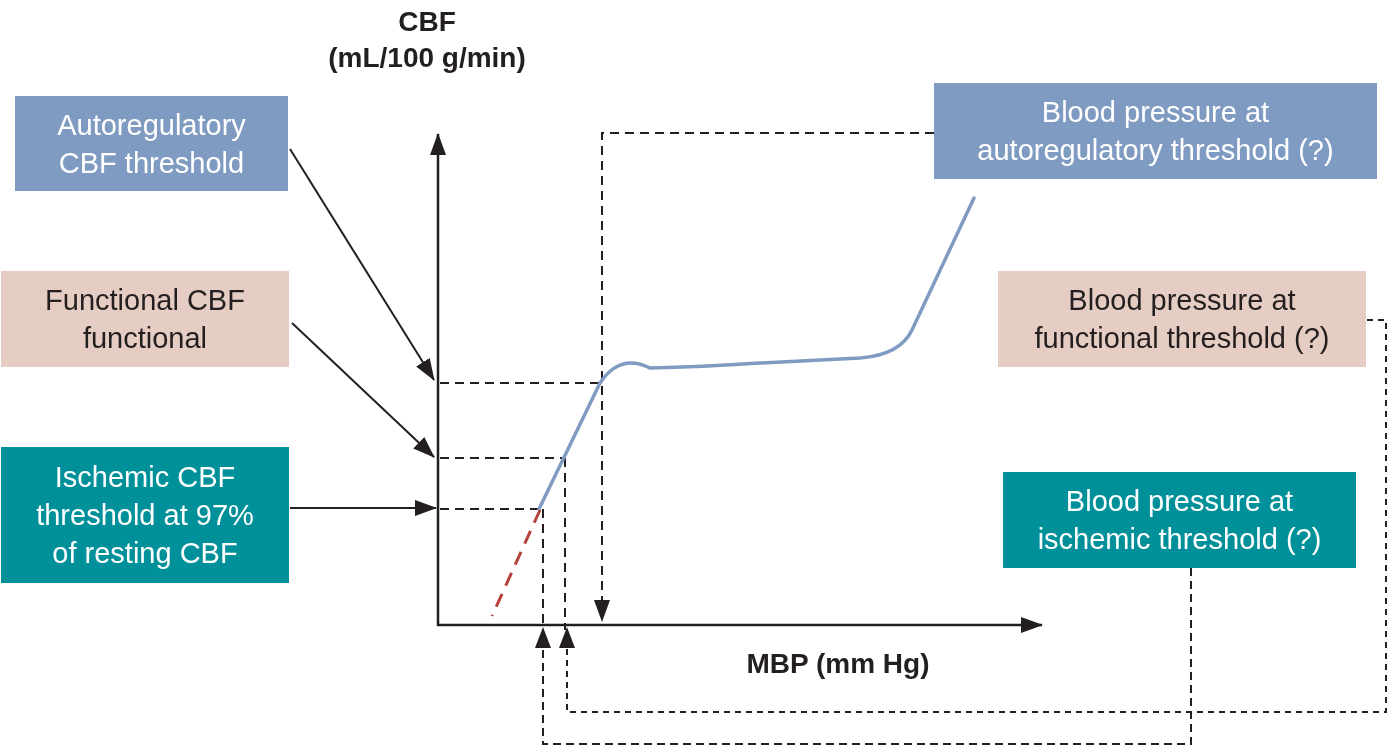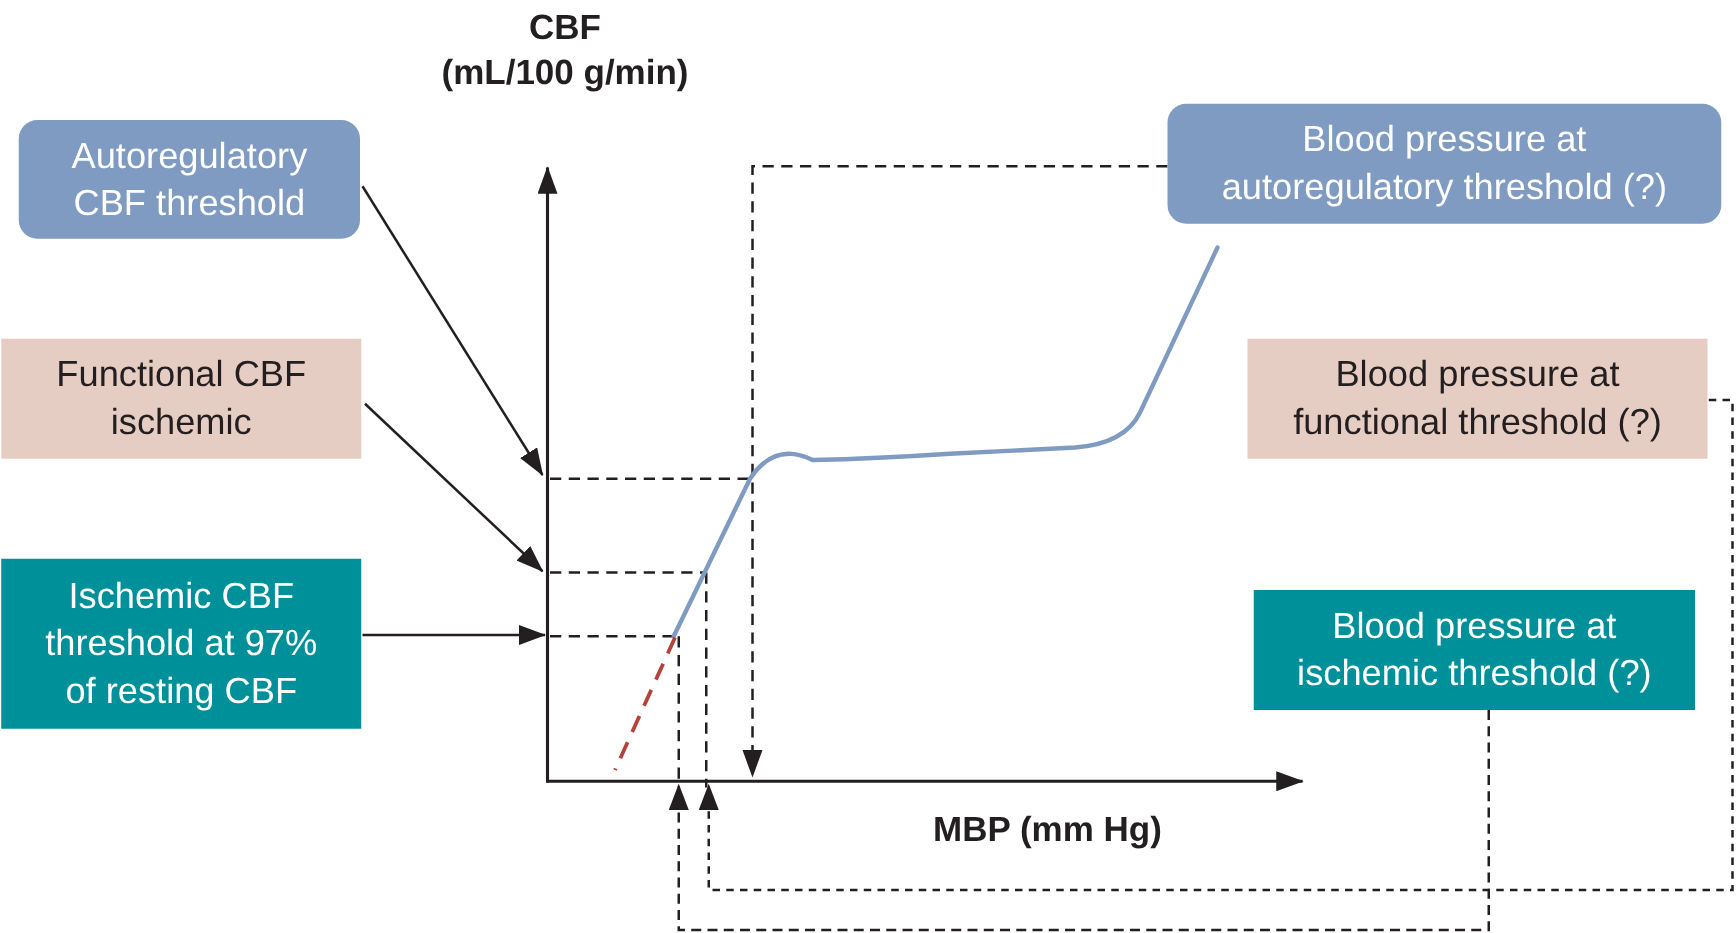--- a/index.html
+++ b/index.html
@@ -1,19 +1,19 @@
 <!DOCTYPE html>
 <html><head>
 <meta charset="utf-8">
 <style>
   html,body{margin:0;padding:0;background:#ffffff;}
   body{width:1389px;height:746px;position:relative;overflow:hidden;font-family:"Liberation Sans",sans-serif;}
   svg{position:absolute;left:0;top:0;}
   .box{position:absolute;display:flex;align-items:center;justify-content:center;text-align:center;font-size:29px;line-height:38px;white-space:pre-line;}
-  .blue{background:#7f9bc1;color:#ffffff;border-radius:15px;}
+  .blue{background:#7f9bc1;color:#ffffff;}
   .pink{background:#e6cdc3;color:#231f20;}
   .teal{background:#00909a;color:#ffffff;}
   .axis-title{position:absolute;font-weight:bold;font-size:28px;line-height:36px;text-align:center;color:#231f20;white-space:pre-line;}
 </style>
 </head>
 <body>
 
 <svg width="1389" height="746">
   <defs>
     <marker id="arr" markerWidth="10" markerHeight="10" refX="9" refY="5" orient="auto" markerUnits="userSpaceOnUse" viewBox="0 0 10 10">
@@ -55,28 +55,28 @@
   <g stroke="#231f20" stroke-width="2" stroke-dasharray="8,5" fill="none">
     <polyline points="1191,568 1191,744 543,744 543,648"></polyline>
   </g>
   <path d="M535,648 L551,648 L543,627 z" fill="#231f20"></path>
 
   <path d="M539,509 L600,383 Q620,353 650,368 Q700,367 760,363 Q820,360 860,358 Q900,355 912,330 L974,198" stroke="#7f9bc1" stroke-width="3.5" fill="none" stroke-linecap="round" stroke-linejoin="round"></path>
 
   <line x1="540" y1="510" x2="492" y2="616" stroke="#b5413b" stroke-width="3" stroke-dasharray="14,9"></line>
 </svg>
 
-<div class="axis-title" style="left:312px;top:4px;width:280px;text-align:center;">CBF
+<div class="axis-title" style="left:287px;top:4px;width:280px;text-align:center;">CBF
 (mL/100 g/min)</div>
 <div class="axis-title" style="left:708px;top:646px;width:260px;">MBP (mm Hg)</div>
 
 <div class="box blue" style="left:15px;top:96px;width:273px;height:95px;">Autoregulatory
 CBF threshold</div>
 <div class="box pink" style="left:1px;top:271px;width:288px;height:96px;">Functional CBF
-ischemic</div>
+functional</div>
 <div class="box teal" style="left:1px;top:447px;width:288px;height:136px;">Ischemic CBF
 threshold at 97%
 of resting CBF</div>
 
 <div class="box blue" style="left:934px;top:83px;width:443px;height:96px;">Blood pressure at
 autoregulatory threshold (?)</div>
 <div class="box pink" style="left:998px;top:271px;width:368px;height:96px;">Blood pressure at
 functional threshold (?)</div>
 <div class="box teal" style="left:1003px;top:472px;width:353px;height:96px;">Blood pressure at
 ischemic threshold (?)</div>

